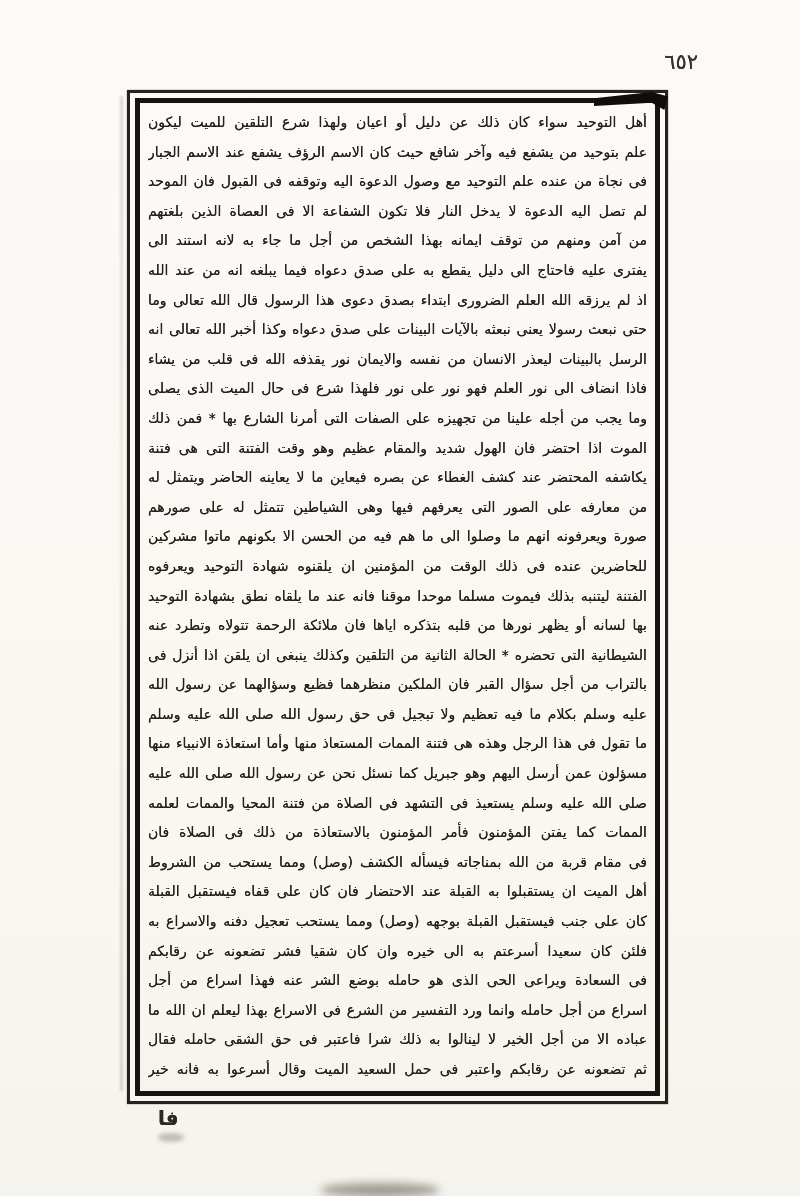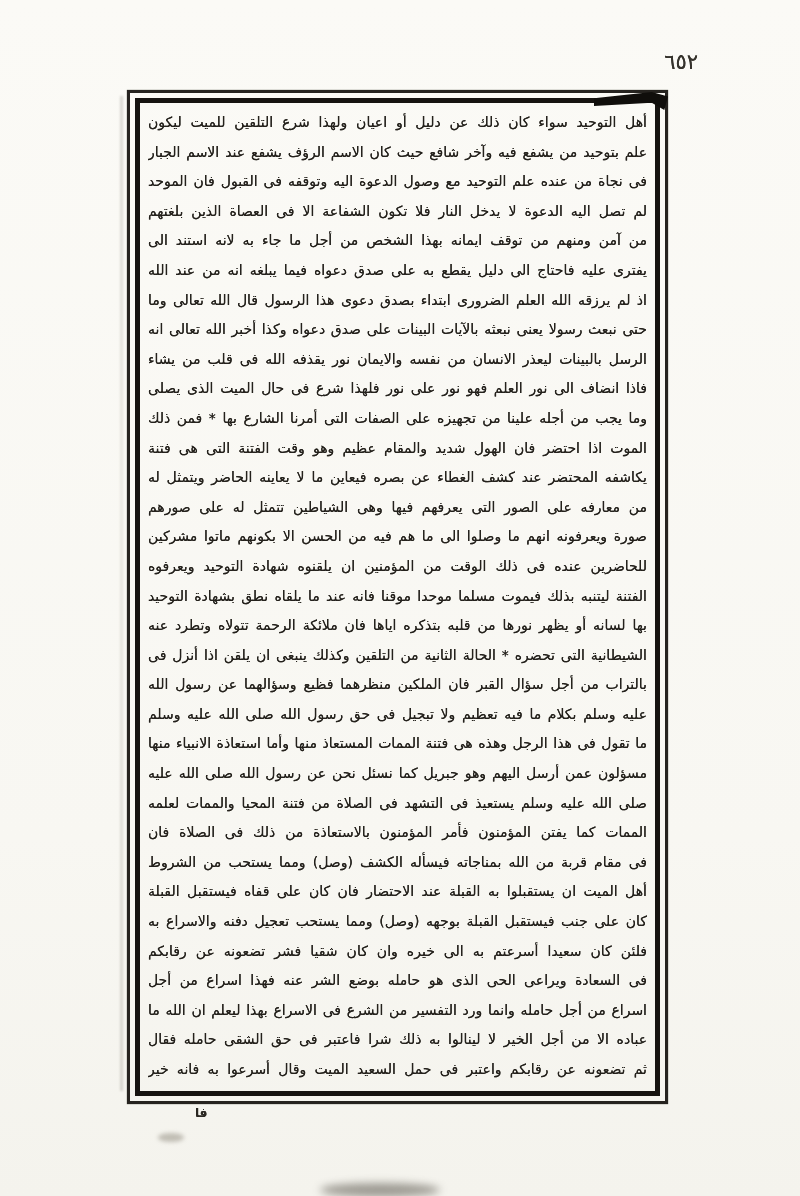--- a/index.html
+++ b/index.html
@@ -70,25 +70,24 @@
     overflow: hidden;
     word-spacing: 1px;
   }
 
   
   .catchword {
     position: absolute;
     left: 158px;
     top: 1106px;
     direction: rtl;
-    font-size: 12px;
+    font-size: 20px;
     font-weight: bold;
     color: #2b2822;
     text-shadow: 0 0 0.6px #2b2822;
-    margin-left: 37px;
   }
 
   
   .smudge { position: absolute; border-radius: 50%; }
   .smudge-a {
     left: 158px; top: 1133px; width: 26px; height: 9px;
     background: #979286; filter: blur(2px); opacity: 0.55;
   }
   .smudge-b {
     left: 320px; top: 1183px; width: 120px; height: 14px;

